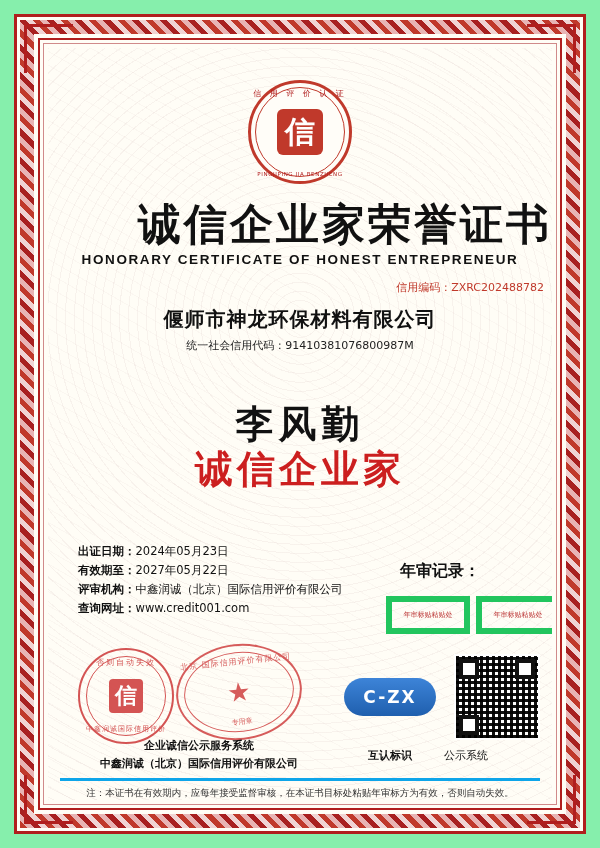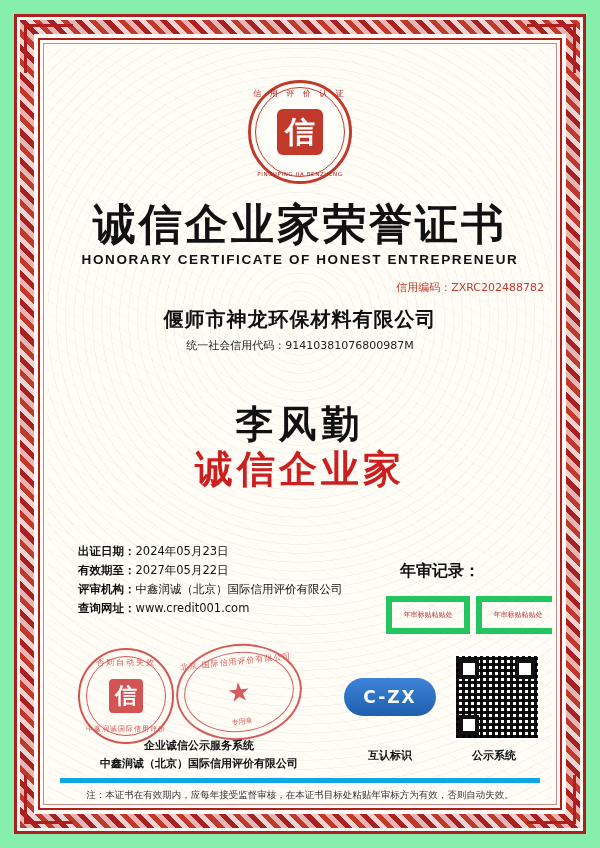--- a/index.html
+++ b/index.html
@@ -128,21 +128,21 @@
     bottom: 7px;
     font-size: 5.5px;
     letter-spacing: 0.6px;
   }
 
   
   .title-cn {
     position: absolute;
     top: 148px;
     left: 0; right: 0;
-    text-align: center;
+    text-align: right;
     font-family: "DejaVu Sans", sans-serif;
     font-weight: bold;
     font-size: 43px;
     letter-spacing: 3px;
     color: #111;
   }
   .title-en {
     position: absolute;
     top: 204px;
     left: 0; right: 0;
@@ -386,36 +386,35 @@
     left: 3px; bottom: 3px;
     width: 20px; height: 20px;
     background: #fff;
     border: 4px solid #111;
     box-sizing: border-box;
   }
   .label-qr {
     position: absolute;
     left: 396px; top: 700px;
     width: 100px;
-    text-align: center;
     font-family: "DejaVu Sans", sans-serif;
     font-size: 11px;
-    font-weight: bold;
+    font-weight: normal;
     color: #111;
   }
 
   .footnote {
     position: absolute;
     left: 12px; right: 12px;
     top: 730px;
     text-align: center;
     font-family: "DejaVu Sans", sans-serif;
     font-size: 9.5px;
     color: #333;
-    border-top: 5px solid #0ea5e9;
+    border-top: 3px solid #0ea5e9;
     padding-top: 6px;
   }
 </style>
 </head>
 <body>
 
 <div class="page">
 
   <div class="border-outer"></div>
   <div class="border-pattern"></div>

